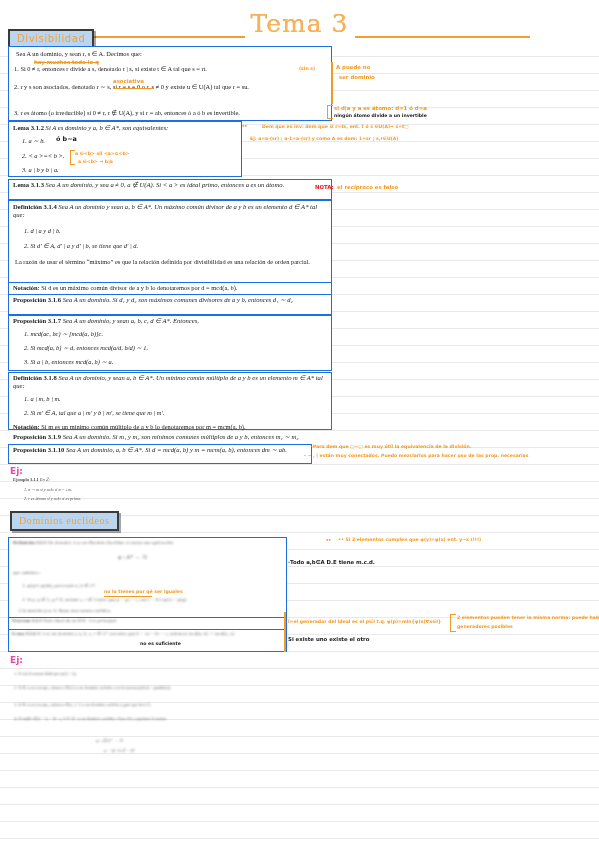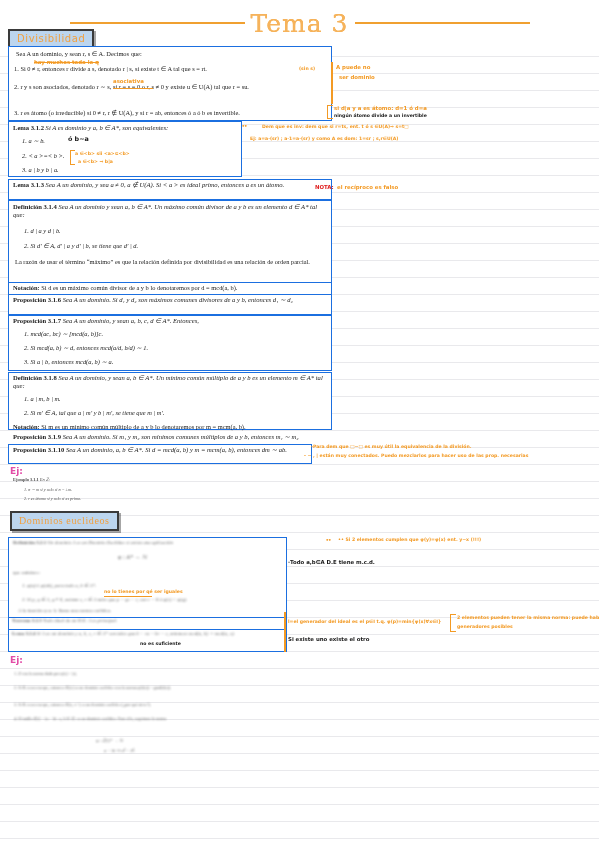--- a/index.html
+++ b/index.html
@@ -8,21 +8,21 @@
     font-family:"Liberation Serif",serif;
     position:relative;overflow:hidden;
   }
   
   #rules{position:absolute;inset:0;z-index:0;}
   #rules .rl{position:absolute;left:0;width:599px;height:1px;background:#e9e9ec;}
   #page{position:absolute;inset:0;z-index:2;}
 
   
   .title-wrap{position:absolute;top:8px;left:0;width:599px;height:30px;
-    display:flex;align-items:center;justify-content:center;gap:6px;}
+    display:flex;align-items:flex-end;justify-content:center;gap:6px;}
   .title-line{height:2px;background:#f0a030;flex:0 0 auto;}
   .title-text{
     font-family:"DejaVu Serif",serif;
     font-size:25px;color:#f6b35c;letter-spacing:1px;
     -webkit-text-stroke:0px;
     text-shadow:0 0 0 #f0a030;
     font-weight:400;
   }
 
   
@@ -153,21 +153,21 @@
 
   <div class="mbox" style="left:8px;top:121px;width:232px;height:54px;"></div>
   <div class="mtxt" style="left:13px;top:124px;font-size:6.6px;">
     <span class="bd">Lema 3.1.2</span>
     <span class="it">Si A es dominio y a, b ∈ A*, son equivalentes:</span>
   </div>
   <div class="mtxt it" style="left:22px;top:137px;font-size:6.4px;">1. a ∼ b.</div>
   <div class="mtxt it" style="left:22px;top:152px;font-size:6.4px;">2. &lt; a &gt;=&lt; b &gt;.</div>
   <div class="mtxt it" style="left:22px;top:166px;font-size:6.4px;">3. a | b y b | a.</div>
 
-  <div class="hw md blk" style="left:68px;top:136px;">ó b∼a</div>
+  <div class="hw md blk" style="left:56px;top:136px;">ó b∼a</div>
   <div class="obrace" style="left:70px;top:150px;width:4px;height:13px;"></div>
   <div class="hw xs" style="left:75px;top:151px;">a ∈&lt;b&gt; sii &lt;a&gt;⊆&lt;b&gt;</div>
   <div class="hw xs" style="left:78px;top:159px;">a ∈&lt;b&gt; ⇒ b|a</div>
 
   <div class="mbox" style="left:8px;top:179px;width:322px;height:19px;"></div>
   <div class="mtxt" style="left:13px;top:181px;width:316px;font-size:6.6px;">
     <span class="bd">Lema 3.1.3</span>
     <span class="it">Sea A un dominio, y sea a ≠ 0, a ∉ U(A). Si &lt; a &gt; es ideal primo, entonces a es un átomo.</span>
   </div>
   <div class="hw small red" style="left:315px;top:184px;">NOTA:</div>

